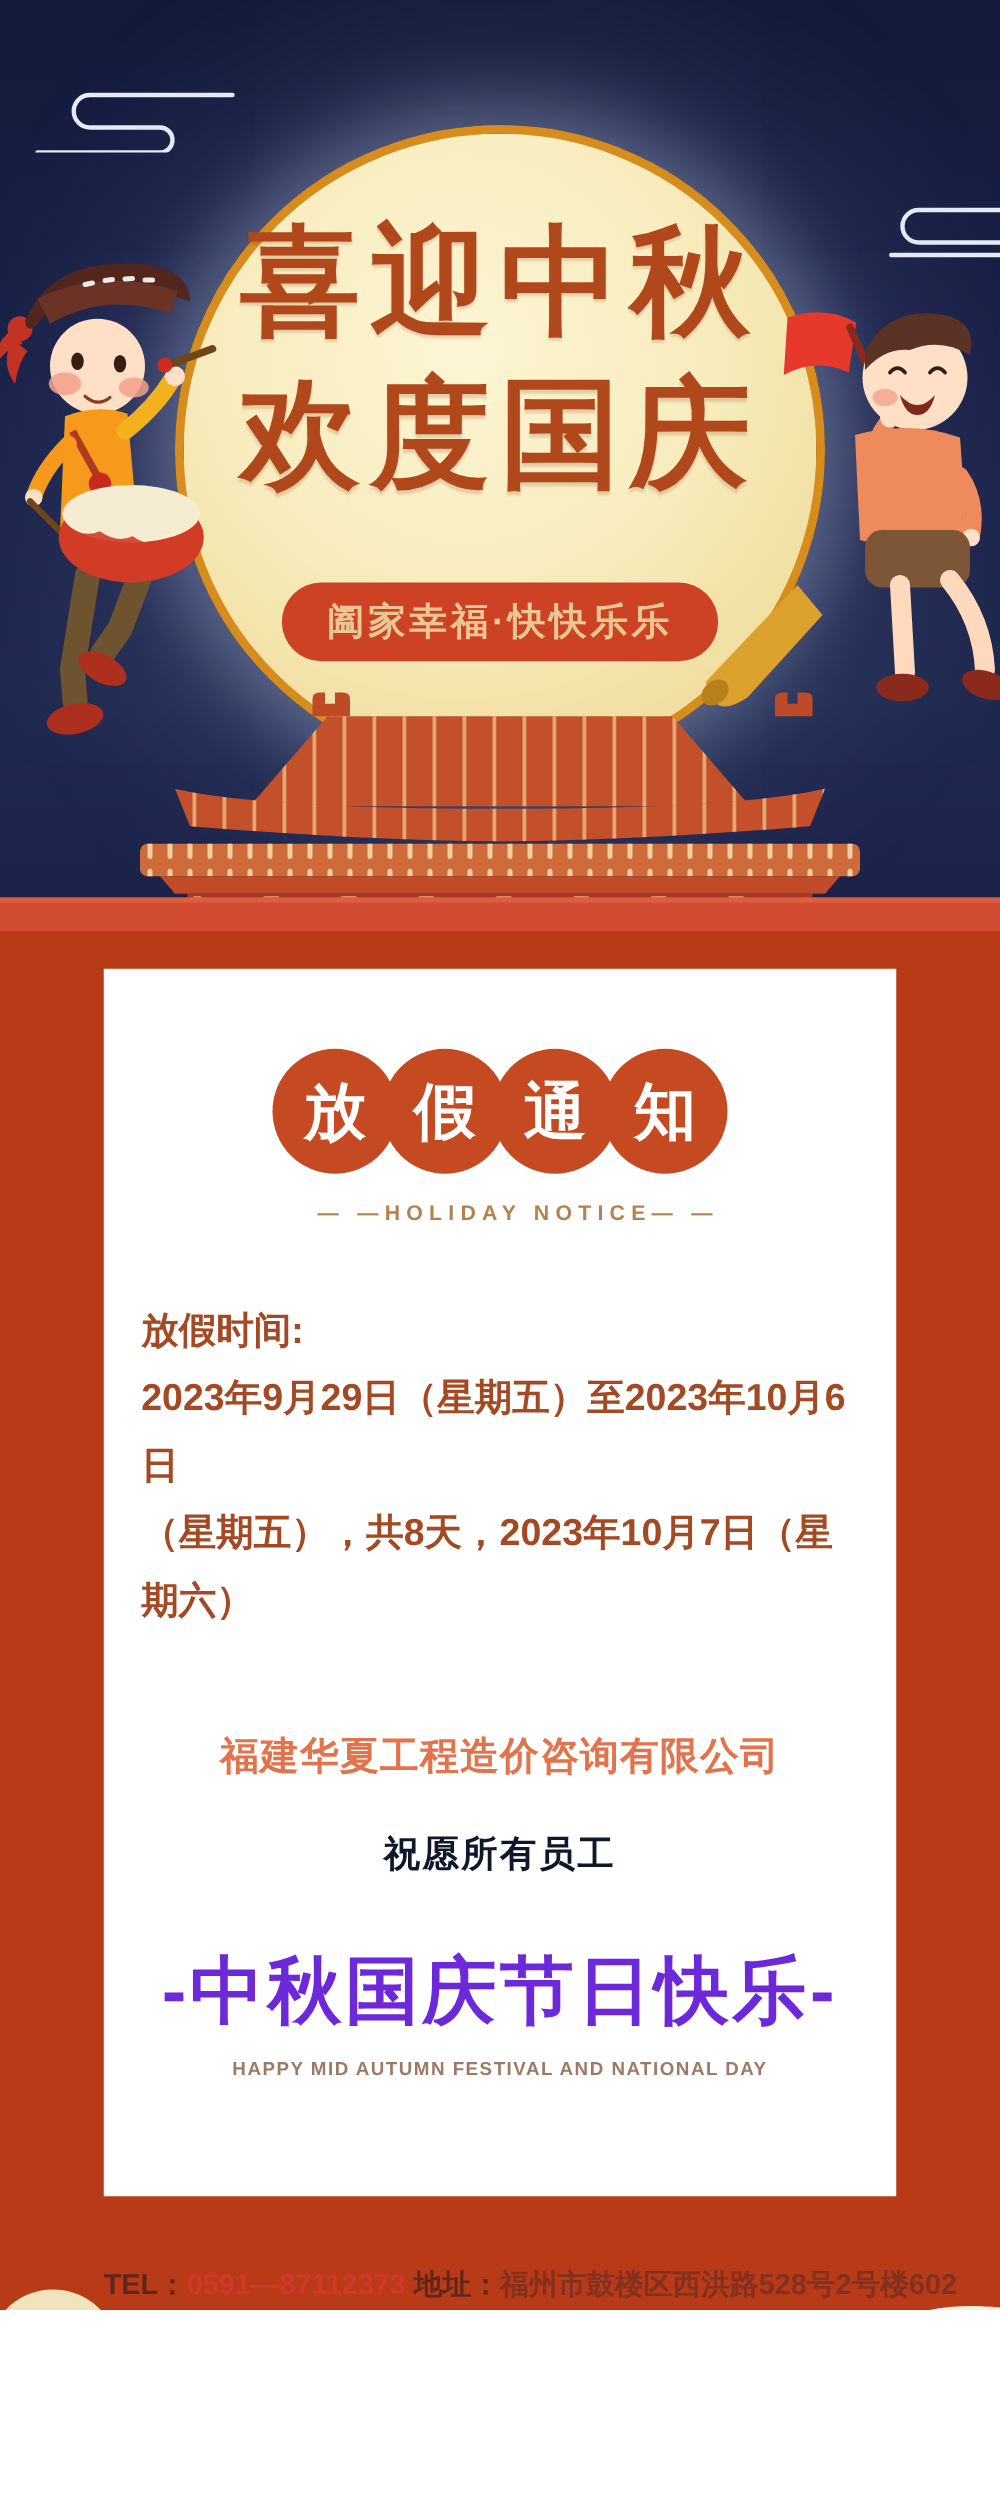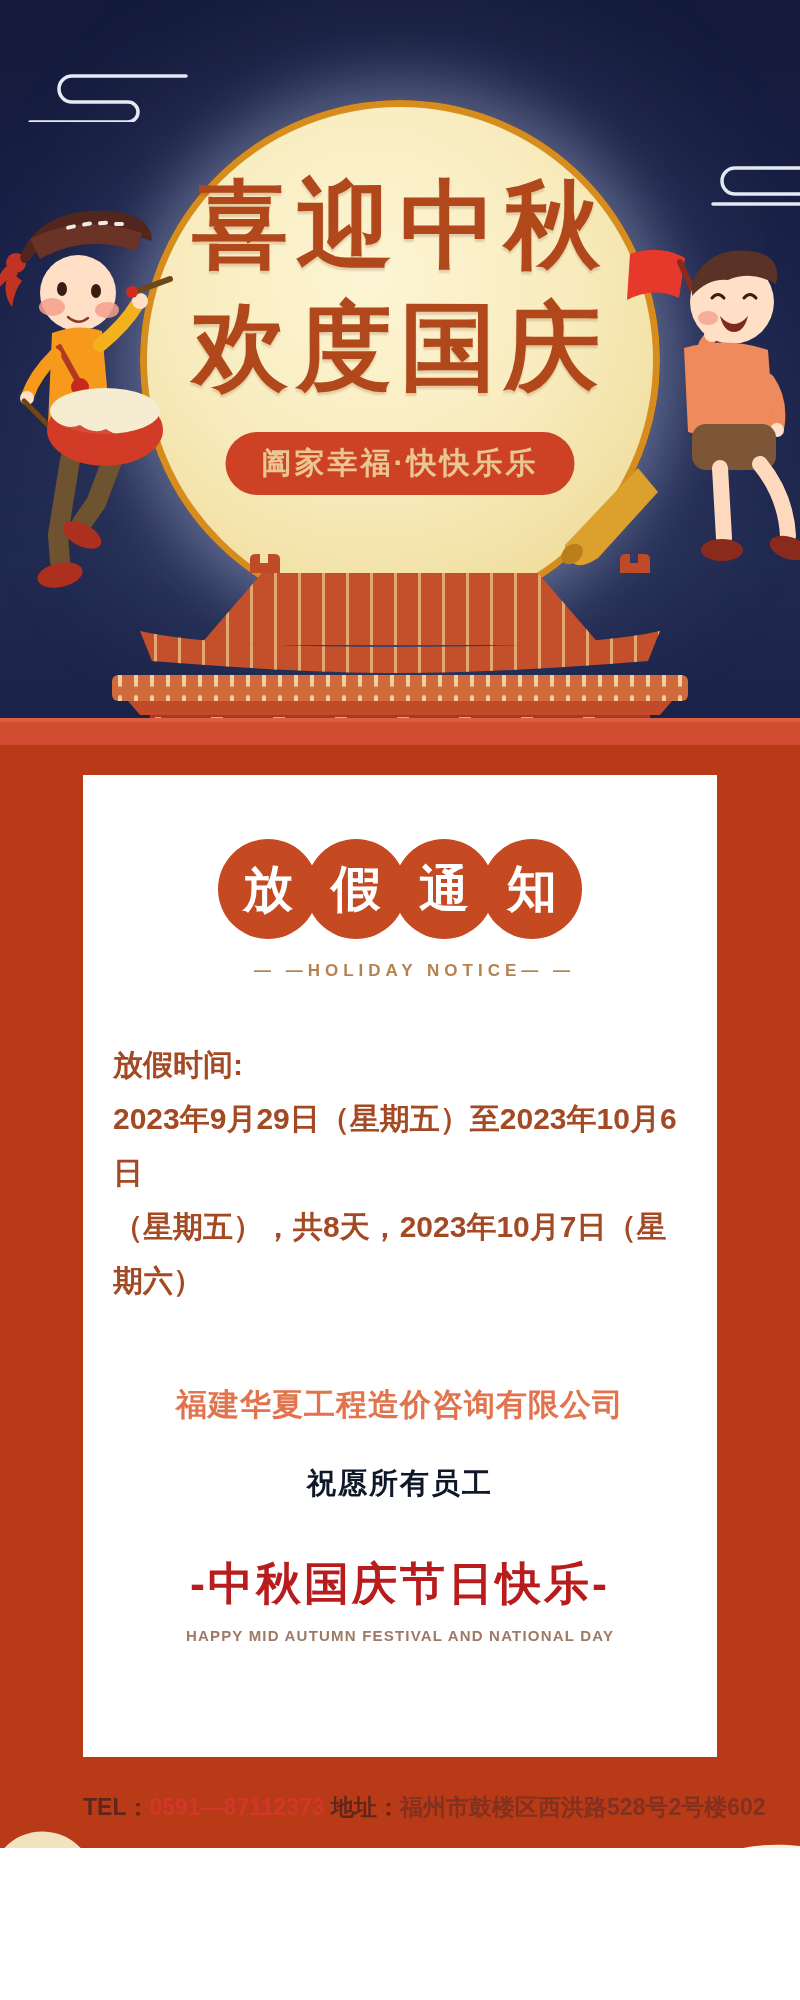--- a/index.html
+++ b/index.html
@@ -21,21 +21,21 @@
   }
   .hero-title{
     position:absolute;left:0;width:800px;text-align:center;
     font-family:"Liberation Serif","DejaVu Serif",serif;
     font-weight:900;font-size:96px;line-height:1;letter-spacing:8px;
     color:#b0481c;text-shadow:0 3px 2px rgba(120,45,10,.18);
   }
   .hero-title.l1{top:178px;}
   .hero-title.l2{top:300px;}
   .banner-pill{
-    position:absolute;top:432px;left:50%;transform:translateX(-50%);
+    position:absolute;top:466px;left:50%;transform:translateX(-50%);
     background:#cd4124;color:#eac792;border-radius:46px;
     padding:11px 36px;font-size:30px;letter-spacing:3px;font-weight:600;white-space:nowrap;
   }
   .kid{position:absolute;}
   .roof{position:absolute;left:0;top:535px;}
   
   .red-bg{position:absolute;left:0;top:745px;width:800px;height:1255px;background:#b83a16;}
   
   .card{
     position:absolute;left:83px;top:775px;width:634px;height:982px;background:#ffffff;
@@ -50,21 +50,21 @@
   }
   .notice-sub{
     margin-top:22px;color:#b5824f;font-size:17px;font-weight:700;letter-spacing:5px;white-space:nowrap;padding-left:29px;
   }
   .body-block{
     margin-top:57px;text-align:left;padding:0 30px;color:#a34a24;
     font-size:30px;font-weight:600;line-height:54px;
   }
   .company{margin-top:76px;color:#e2744d;font-size:31px;font-weight:600;letter-spacing:1px;}
   .wish{margin-top:38px;color:#0f172a;font-size:29px;font-weight:600;letter-spacing:2px;}
-  .greeting{margin-top:50px;color:#b91c1c;font-size:45px;font-weight:800;letter-spacing:3px;}
+  .greeting{margin-top:50px;color:#6d28d9;font-size:59px;font-weight:800;letter-spacing:3px;}
   .greeting-en{margin-top:13px;color:#9c7a66;font-size:15px;font-weight:700;letter-spacing:1.2px;}
   .contact{margin-top:148px;font-size:23px;font-weight:700;white-space:nowrap;}
   .contact .tel-label,.contact .addr-label{color:#5f261c;}
   .contact .tel-number{color:#d2382a;}
   .contact .addr-value{color:#82301f;}
   
   .waves{position:absolute;left:0;top:1758px;}
 </style>
 </head>
 <body>

